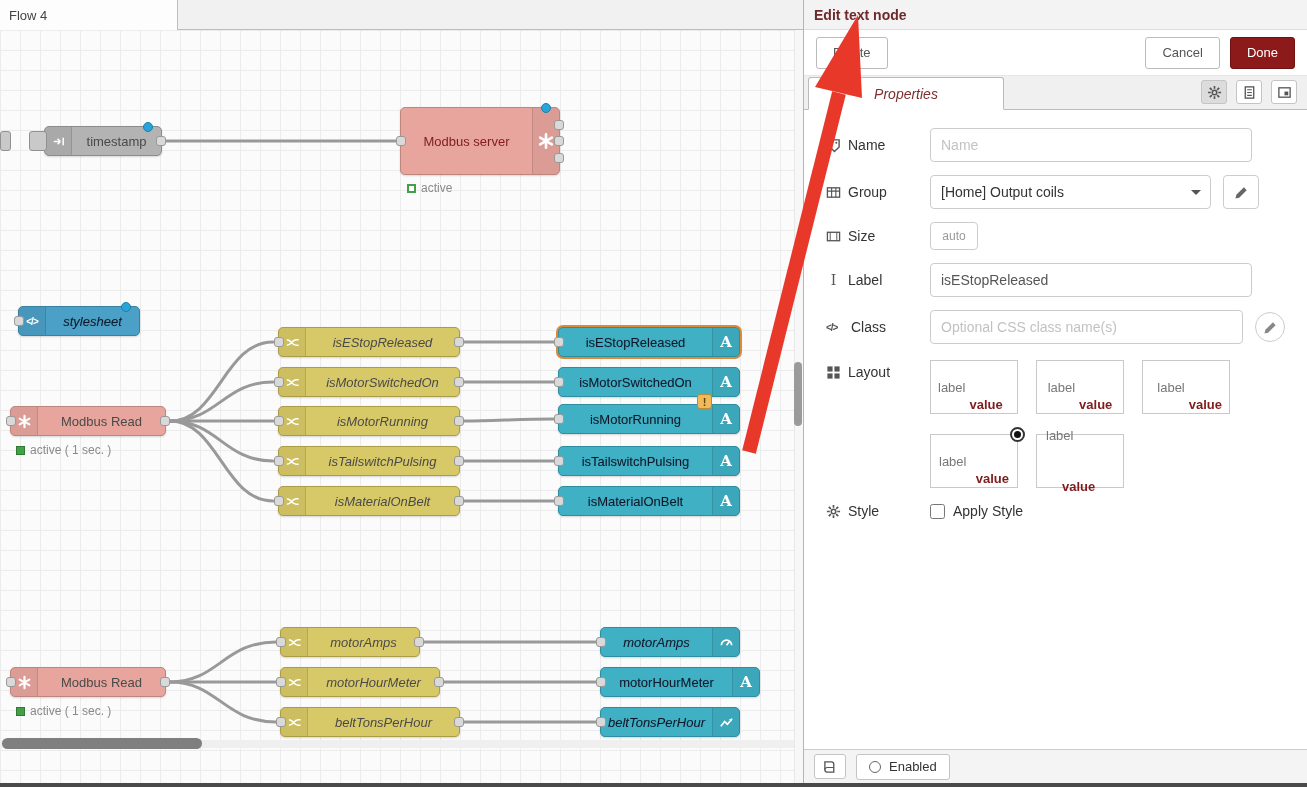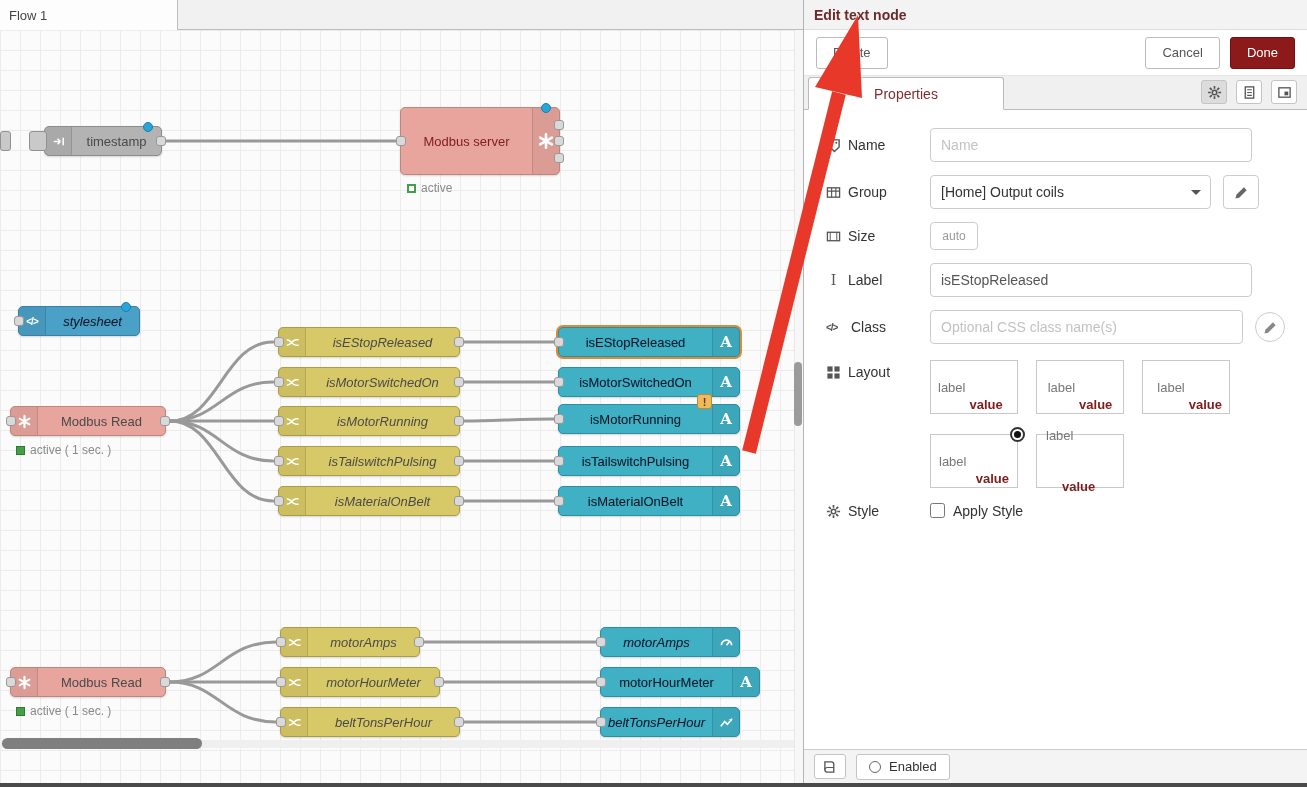--- a/index.html
+++ b/index.html
@@ -61,21 +61,21 @@
   .htrack { position:absolute; left:0; top:740px; width:794px; height:8px; background:#efefef; z-index:5; }
   .vthumb { position:absolute; left:794px; top:362px; width:8px; height:64px; background:#9b9b9b; border-radius:4px; z-index:6; }
 
   
   .panel { position:absolute; left:803px; top:0; width:504px; height:783px; background:#fff; border-left:1px solid #b5b5b5; display:flex; flex-direction:column; z-index:10; }
   .phead { height:30px; background:#f3f3f3; border-bottom:1px solid #ddd; display:flex; align-items:center; padding:0 10px; font-size:14px; font-weight:bold; color:var(--c-title_maroon,#6e2a2a); flex-shrink:0; }
   .btnrow { height:46px; border-bottom:1px solid #e5e5e5; display:flex; align-items:center; padding:0 12px; gap:10px; flex-shrink:0; }
   .btn { height:32px; padding:0 16px; border-radius:3px; font-size:13px; border:1px solid #bbb; background:#fff; color:#555; cursor:pointer; }
   .btn.primary { background:var(--c-done_button,#8c1a1a); border-color:#701212; color:#fff; }
   .spacer { flex:1; }
-  .tabsrow { height:34px; background:#f0f0f0; border-bottom:1px solid #bbb; display:flex; align-items:flex-end; padding:0 4px; flex-shrink:0; }
+  .tabsrow { height:34px; background:#f0f0f0; border-bottom:1px solid #bbb; display:flex; align-items:flex-end; padding:0 4px; flex-shrink:0;font-style:italic; }
   .ptab { width:196px; height:33px; background:#fff; border:1px solid #bbb; border-bottom:1px solid #fff; margin-bottom:-1px; display:flex; align-items:center; justify-content:center; font-size:14px; color:#7d2e2e; border-radius:3px 3px 0 0; cursor:pointer; }
   .tabicons { margin-left:auto; display:flex; gap:9px; align-items:center; margin-bottom:5px; margin-right:6px; }
   .tib { width:26px; height:24px; border:1px solid #c4c4c4; background:#fff; border-radius:3px; display:flex; align-items:center; justify-content:center; color:#555; cursor:pointer; }
   .tib.active { background:#dcdcdc; }
 
   .form { flex:1; padding:18px 22px; font-size:14px; color:#333; overflow:hidden; }
   .frow { display:flex; align-items:center; margin-bottom:13px; }
   .frow.top { align-items:flex-start; }
   .flabel { width:104px; display:flex; align-items:center; gap:7px; flex-shrink:0; color:#333; }
   .ficon { width:15px; height:15px; color:#555; flex-shrink:0; }
@@ -96,21 +96,21 @@
   .l-val { font-weight:bold; color:#7f1d1d;margin-top:34px; }
   .lcard.al { justify-content:flex-start; padding-left:7px; }
   .lcard.ac { justify-content:center; }
   .lcard.ar { justify-content:flex-end; padding-right:7px; }
   .lcard.spread { justify-content:space-between; padding:0 8px; }
   .lcard.stacked { flex-direction:column; align-items:flex-start; justify-content:center; padding-left:9px; gap:2px; }
   .lcard.stacked .l-val { margin-left:16px; }
   .radio { position:absolute; top:-8px; right:-8px; width:15px; height:15px; border:2px solid #333; border-radius:50%; background:#fff; }
   .radio::after { content:""; position:absolute; inset:2px; background:#111; border-radius:50%; }
 
-  .applystyle { display:flex; align-items:flex-start; gap:8px; color:#333; }
+  .applystyle { display:flex; align-items:flex-end; gap:8px; color:#333; }
   .applystyle input { width:15px; height:15px; }
 
   .tray-footer { height:34px; background:#f4f4f4; border-top:1px solid #ccc; display:flex; align-items:center; padding:14px 10px; gap:10px; flex-shrink:0; }
   .lib-btn { width:32px; height:25px; border:1px solid #c4c4c4; background:#fff; border-radius:3px; display:flex; align-items:center; justify-content:center; color:#555; cursor:pointer; }
   .enabled-btn { height:26px; border:1px solid #c4c4c4; background:#fff; border-radius:3px; display:flex; align-items:center; gap:8px; padding:0 12px; font-size:13px; color:#333; cursor:pointer; }
   .ecirc { width:12px; height:12px; border:1px solid #666; border-radius:50%; }
 
   .arrow { position:absolute; left:0; top:0; z-index:50; pointer-events:none; }
   .bstrip { position:absolute; left:0; bottom:0; width:1307px; height:4px; background:#4a4a4a; z-index:60; }
 </style>
@@ -176,21 +176,21 @@
   </defs>
 </svg>
 
 <div class="stage">
 
   <div class="gridbg"></div>
   <div class="vtrack"></div>
 
   <div class="tabbar">
     <div class="flowtab">
-        <span>Flow 1</span>
+        <span>Flow 4</span>
       </div>
   </div>
 
   <svg class="wires" width="803" height="787">
     <path d="M163,141 C230,141 330,141 396,141"></path>
     <path d="M170,421 C218,421 224,342 273,342"></path>
     <path d="M170,421 C218,421 224,382 273,382"></path>
     <path d="M170,421 C212,421 230,421 273,421"></path>
     <path d="M170,421 C218,421 224,461 273,461"></path>
     <path d="M170,421 C218,421 224,501 273,501"></path>

